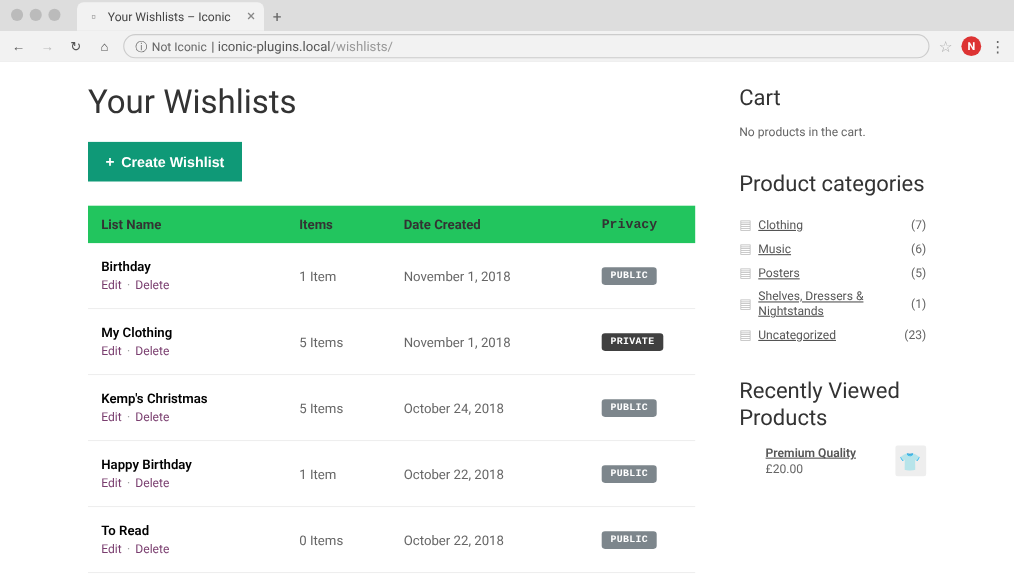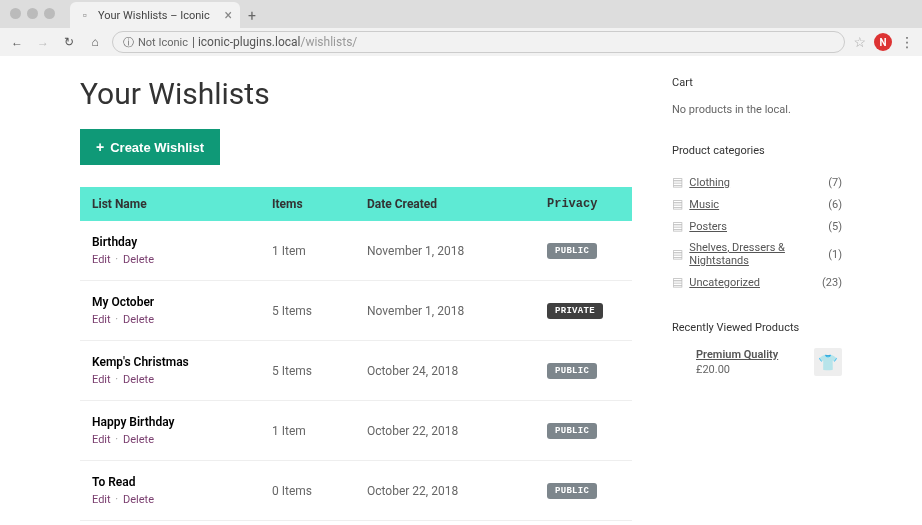--- a/index.html
+++ b/index.html
@@ -25,35 +25,35 @@
 .page { display: flex; padding: 20px 80px 0 80px; gap: 40px; }
 .main { flex: 1; }
 .sidebar { width: 170px; }
 
 h1 { font-size: 30px; font-weight: 400; color: #333; margin-bottom: 18px; }
 
 .create-btn { background: #0f9977; color: #fff; border: none; padding: 10px 16px; font-size: 13px; font-weight: 600; display: inline-flex; align-items: center; gap: 6px; cursor: pointer; margin-bottom: 22px; }
 .create-btn .plus { font-size: 14px; font-weight: bold; }
 
 .wl-table { width: 100%; }
-.wl-header { display: flex; background: #5eead4; padding: 10px 12px; font-size: 12px; font-weight: 700; color: #333; }
+.wl-header { display: flex; background: #22c55e; padding: 10px 12px; font-size: 12px; font-weight: 700; color: #333; }
 .col-name { flex: 0 0 180px; }
 .col-items { flex: 0 0 95px; }
 .col-date { flex: 0 0 180px; }
 .col-privacy { flex: 1; text-align: left; font-family: Liberation Mono, monospace; }
 .wl-row { display: flex; align-items: center; padding: 14px 12px; border-top: 1px solid #eee; font-size: 12px; color: #666; }
 .wl-row:first-of-type { border-top: none; }
 .wl-name { color: #000000; font-weight: 600; display: block; margin-bottom: 3px; }
 .wl-actions { font-size: 11px; color: #7a3e6f; }
 .wl-actions .sep { color: #999; margin: 0 2px; }
 .badge { display: inline-block; padding: 3px 8px; border-radius: 3px; font-size: 9px; font-weight: 700; color: #fff; letter-spacing: 0.3px; }
 .badge.public { background: #7d868c; }
 .badge.private { background: #404040; }
 
-.sidebar h3 { font-size: 11px; font-weight: 400; color: #333; margin-bottom: 14px; }
+.sidebar h3 { font-size: 20px; font-weight: 400; color: #333; margin-bottom: 14px; }
 .sidebar-block { margin-bottom: 28px; }
 .empty-cart { font-size: 11px; color: #666; }
 .cat-list { list-style: none; }
 .cat-item { display: flex; align-items: center; font-size: 11px; padding: 4px 0; color: #666; }
 .cat-folder { color: #bbb; margin-right: 6px; font-size: 12px; }
 .cat-label { text-decoration: underline; color: #555; }
 .cat-count { margin-left: auto; }
 
 .product { display: flex; align-items: center; gap: 8px; font-size: 11px; margin-left: 24px; }
 .product-info { flex: 1; }
@@ -111,21 +111,21 @@
         <div class="col-privacy">Privacy</div>
       </div>
       <div id="wl-rows">
           <div class="wl-row">
             <div class="col-name"><a class="wl-name">Birthday</a><span class="wl-actions"><a>Edit</a><span class="sep"> · </span><a>Delete</a></span></div>
             <div class="col-items">1 Item</div>
             <div class="col-date">November 1, 2018</div>
             <div class="col-privacy"><span class="badge public">PUBLIC</span></div>
           </div>
           <div class="wl-row">
-            <div class="col-name"><a class="wl-name">My October</a><span class="wl-actions"><a>Edit</a><span class="sep"> · </span><a>Delete</a></span></div>
+            <div class="col-name"><a class="wl-name">My Clothing</a><span class="wl-actions"><a>Edit</a><span class="sep"> · </span><a>Delete</a></span></div>
             <div class="col-items">5 Items</div>
             <div class="col-date">November 1, 2018</div>
             <div class="col-privacy"><span class="badge private">PRIVATE</span></div>
           </div>
           <div class="wl-row">
             <div class="col-name"><a class="wl-name">Kemp's Christmas</a><span class="wl-actions"><a>Edit</a><span class="sep"> · </span><a>Delete</a></span></div>
             <div class="col-items">5 Items</div>
             <div class="col-date">October 24, 2018</div>
             <div class="col-privacy"><span class="badge public">PUBLIC</span></div>
           </div>
@@ -142,21 +142,21 @@
             <div class="col-privacy"><span class="badge public">PUBLIC</span></div>
           </div>
           <div class="wl-row"></div>
         </div>
     </div>
   </div>
 
   <div class="sidebar">
     <div class="sidebar-block">
       <h3>Cart</h3>
-      <p class="empty-cart">No products in the local.</p>
+      <p class="empty-cart">No products in the cart.</p>
     </div>
 
     <div class="sidebar-block">
       <h3>Product categories</h3>
       <ul class="cat-list" id="cat-list">
           <li class="cat-item">
             <span class="cat-folder">▤</span>
             <span class="cat-label">Clothing</span>
             <span class="cat-count">(7)</span>
           </li>

